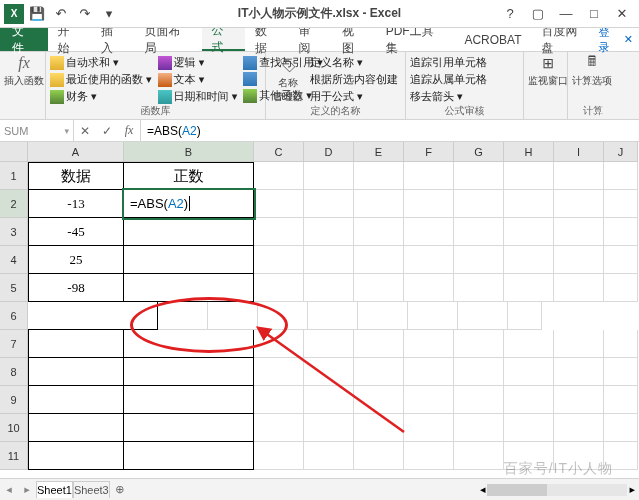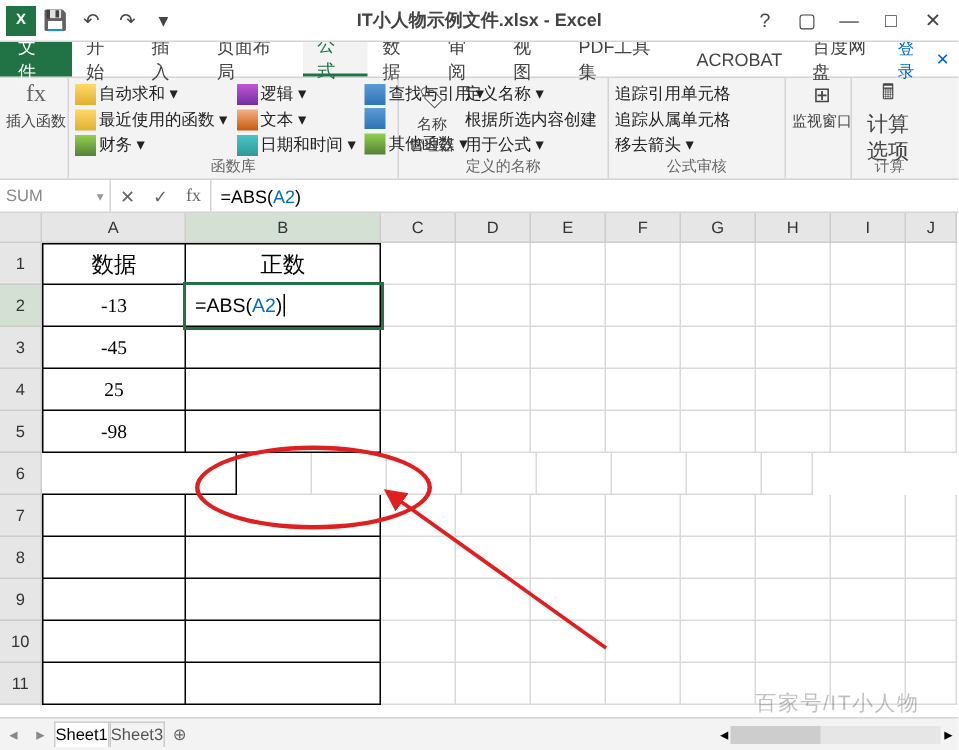--- a/index.html
+++ b/index.html
@@ -20,21 +20,21 @@
 .tab { padding: 0 10px; display: flex; align-items: center; color: #444; cursor: pointer; font-size: 12px; }
 .tab.active { color: #217346; border-bottom: 2px solid #217346; background: #f3f3f3; }
 .ribbon-right { margin-left: auto; display: flex; color: #0066cc; font-size: 11px; align-items: center; padding-right: 6px; gap: 4px; }
 
 
 .ribbon-body { height: 68px; background: #f3f3f3; border-bottom: 1px solid #d4d4d4; display: flex; }
 .rgroup { border-right: 1px solid #d4d4d4; padding: 2px 4px; display: flex; flex-direction: column; position: relative; }
 .rgroup-label { position: absolute; bottom: 1px; left: 0; right: 0; text-align: center; font-size: 10px; color: #666; }
 .rbtn-lg { width: 40px; display: flex; flex-direction: column; align-items: center; justify-content: center; gap: 2px; color: #444; font-size: 10px; }
 .ico { width: 18px; height: 18px; display: inline-flex; align-items: center; justify-content: center; font-size: 14px; }
-.ico-fx { font-family: "Times New Roman"; font-size: 16px; color: #666; }
+.ico-fx { font-style: italic; font-family: "Times New Roman"; font-size: 16px; color: #666; }
 .rrow { display: flex; align-items: center; gap: 2px; font-size: 11px; color: #222; padding: 1px 0; white-space: nowrap; }
 .rrow .c { width: 14px; height: 14px; display: inline-block; }
 .cube-y { background: linear-gradient(#ffd966,#e0b030); }
 .cube-g { background: linear-gradient(#92d050,#548235); }
 .cube-b { background: linear-gradient(#5b9bd5,#2e75b6); }
 .cube-p { background: linear-gradient(#c355d4,#7030a0); }
 .cube-o { background: linear-gradient(#f4b183,#c55a11); }
 .cube-t { background: linear-gradient(#4bc5c5,#2e9999); }
 
 
@@ -213,21 +213,21 @@
   </div>
   <div class="rgroup" style="width:44px">
     <div class="rbtn-lg">
       <span class="ico">⊞</span>
       <span style="font-size:10px;text-align:center">监视窗口</span>
     </div>
   </div>
   <div class="rgroup" style="width:50px;border-right:none">
     <div class="rbtn-lg">
       <span class="ico">🖩</span>
-      <span style="font-size:14px;text-align:center">计算选项</span>
+      <span style="font-size:10px;text-align:center">计算选项</span>
     </div>
     <div class="rgroup-label">计算</div>
   </div>
 </div>
 
 <div class="formula-bar">
   <div class="name-box">SUM</div>
   <div class="fb-btns">
     <div class="fb-btn">✕</div>
     <div class="fb-btn">✓</div>

